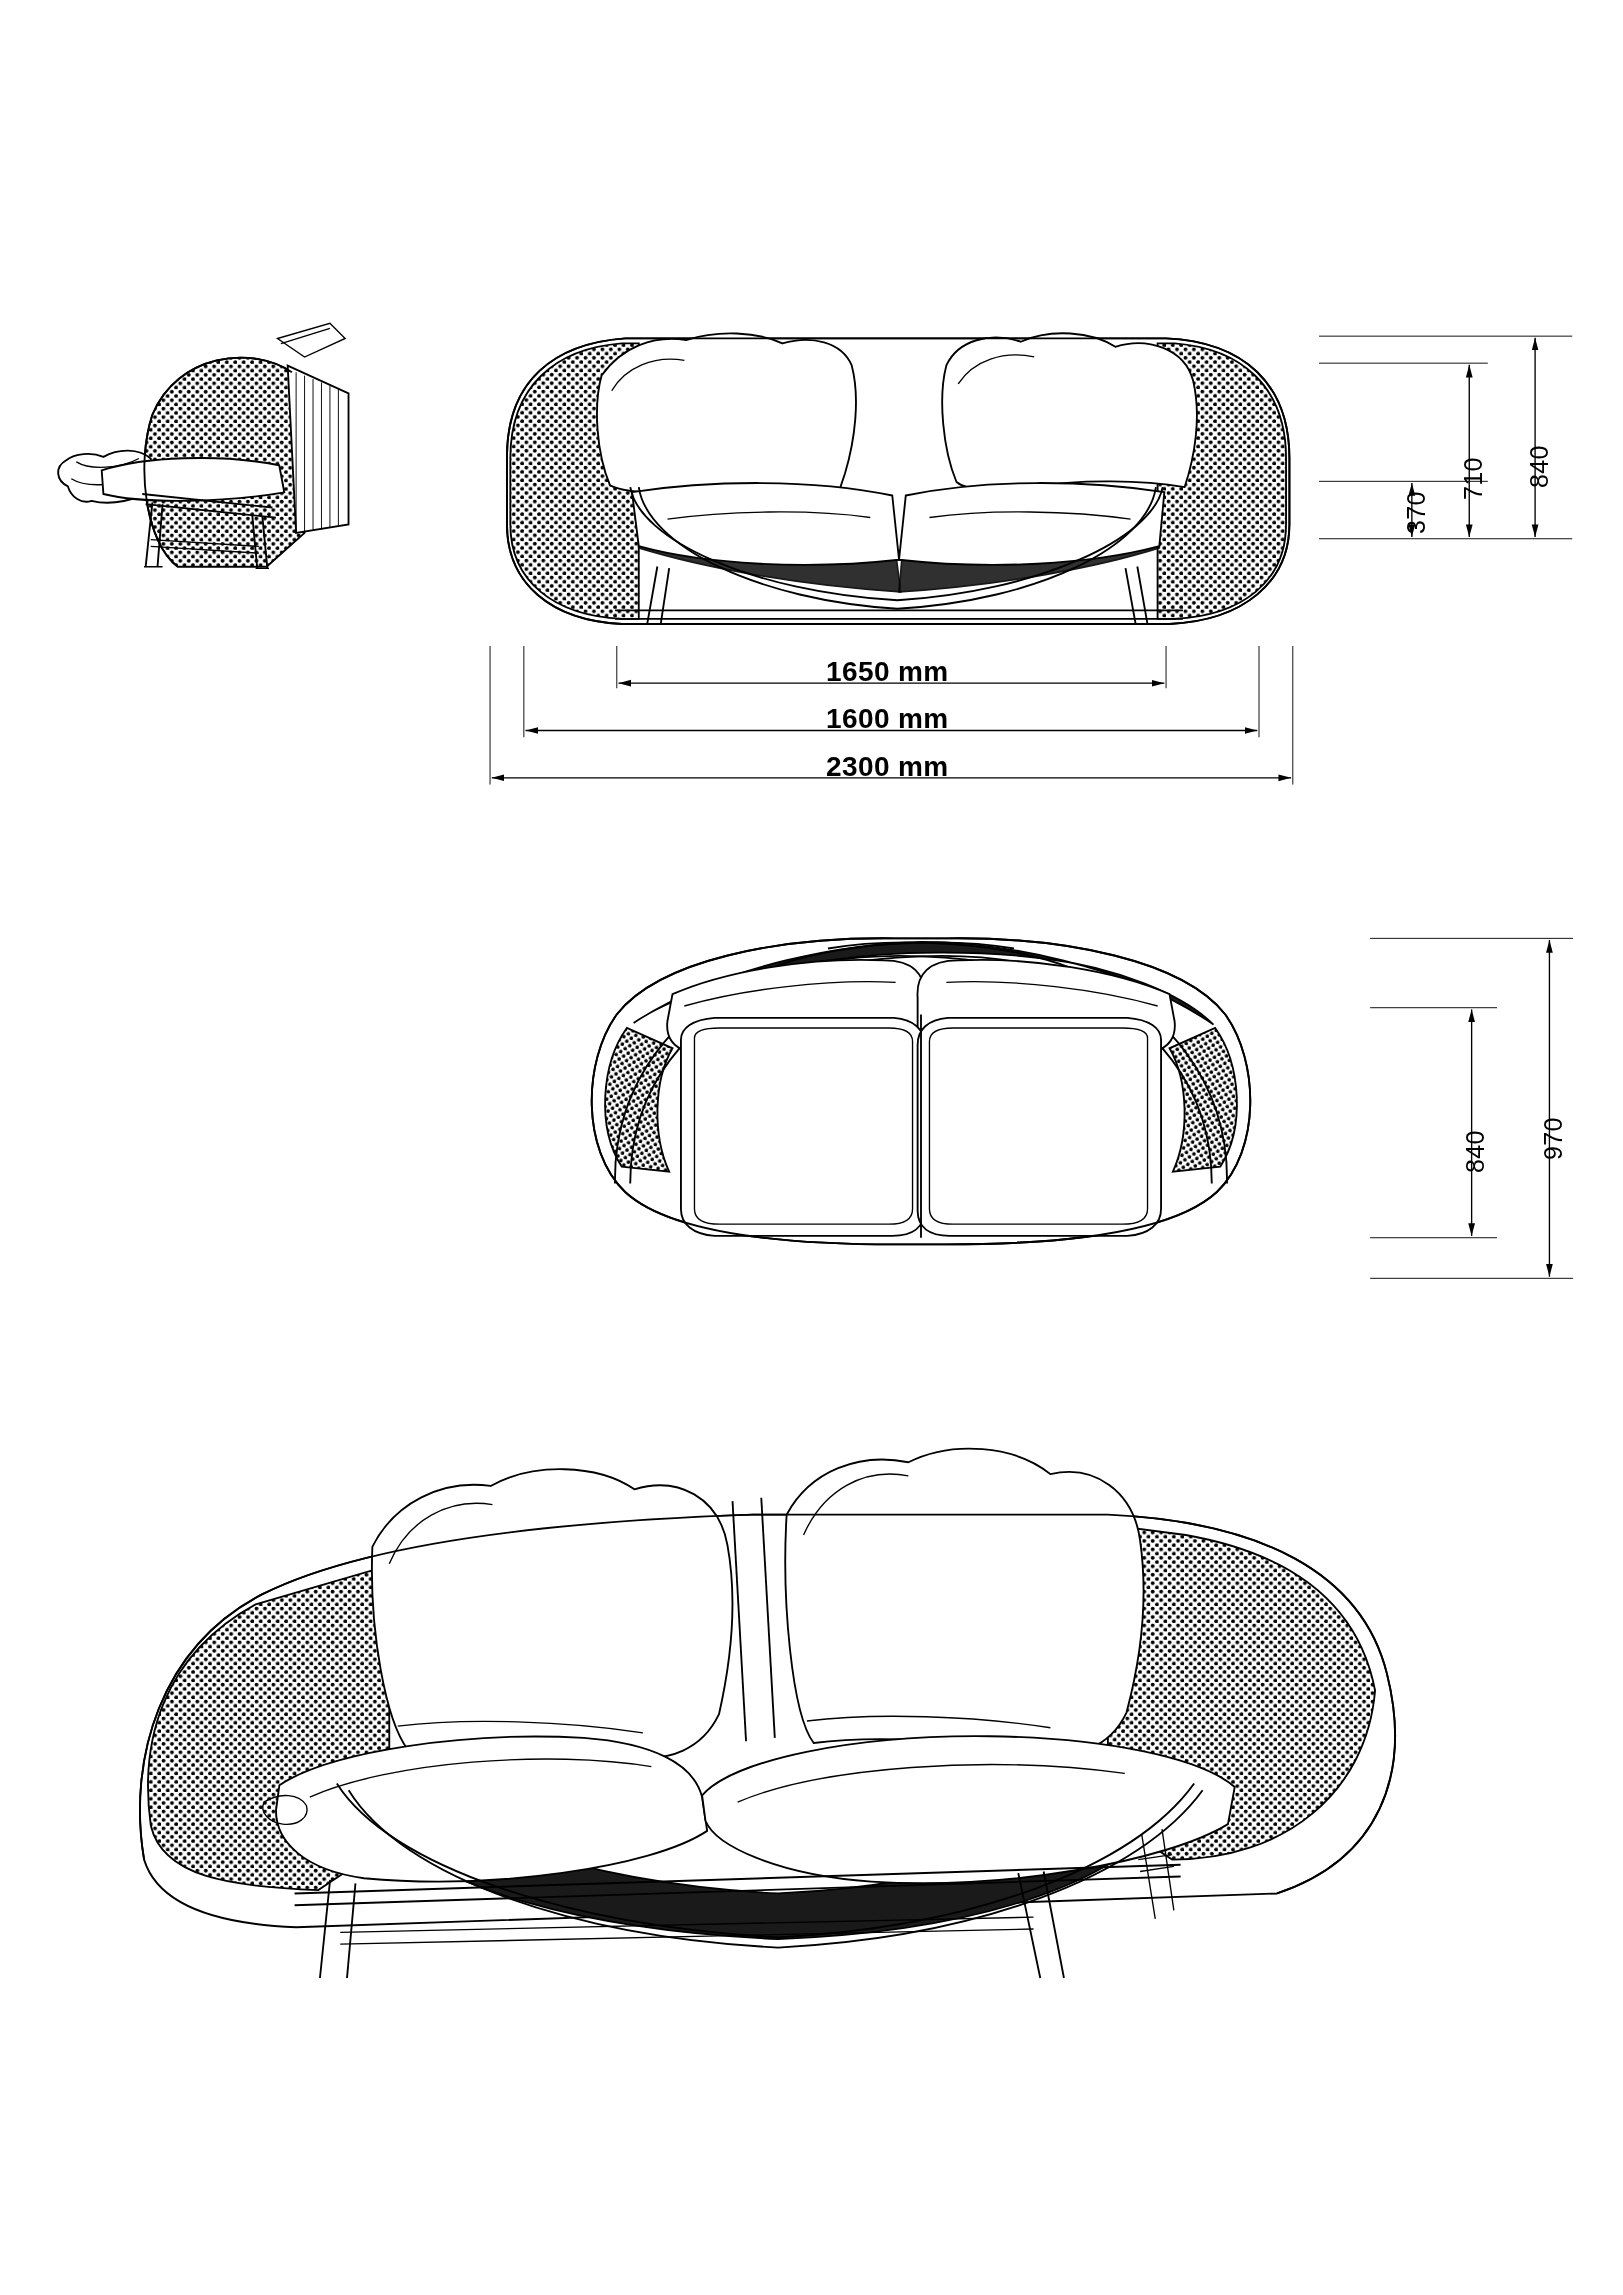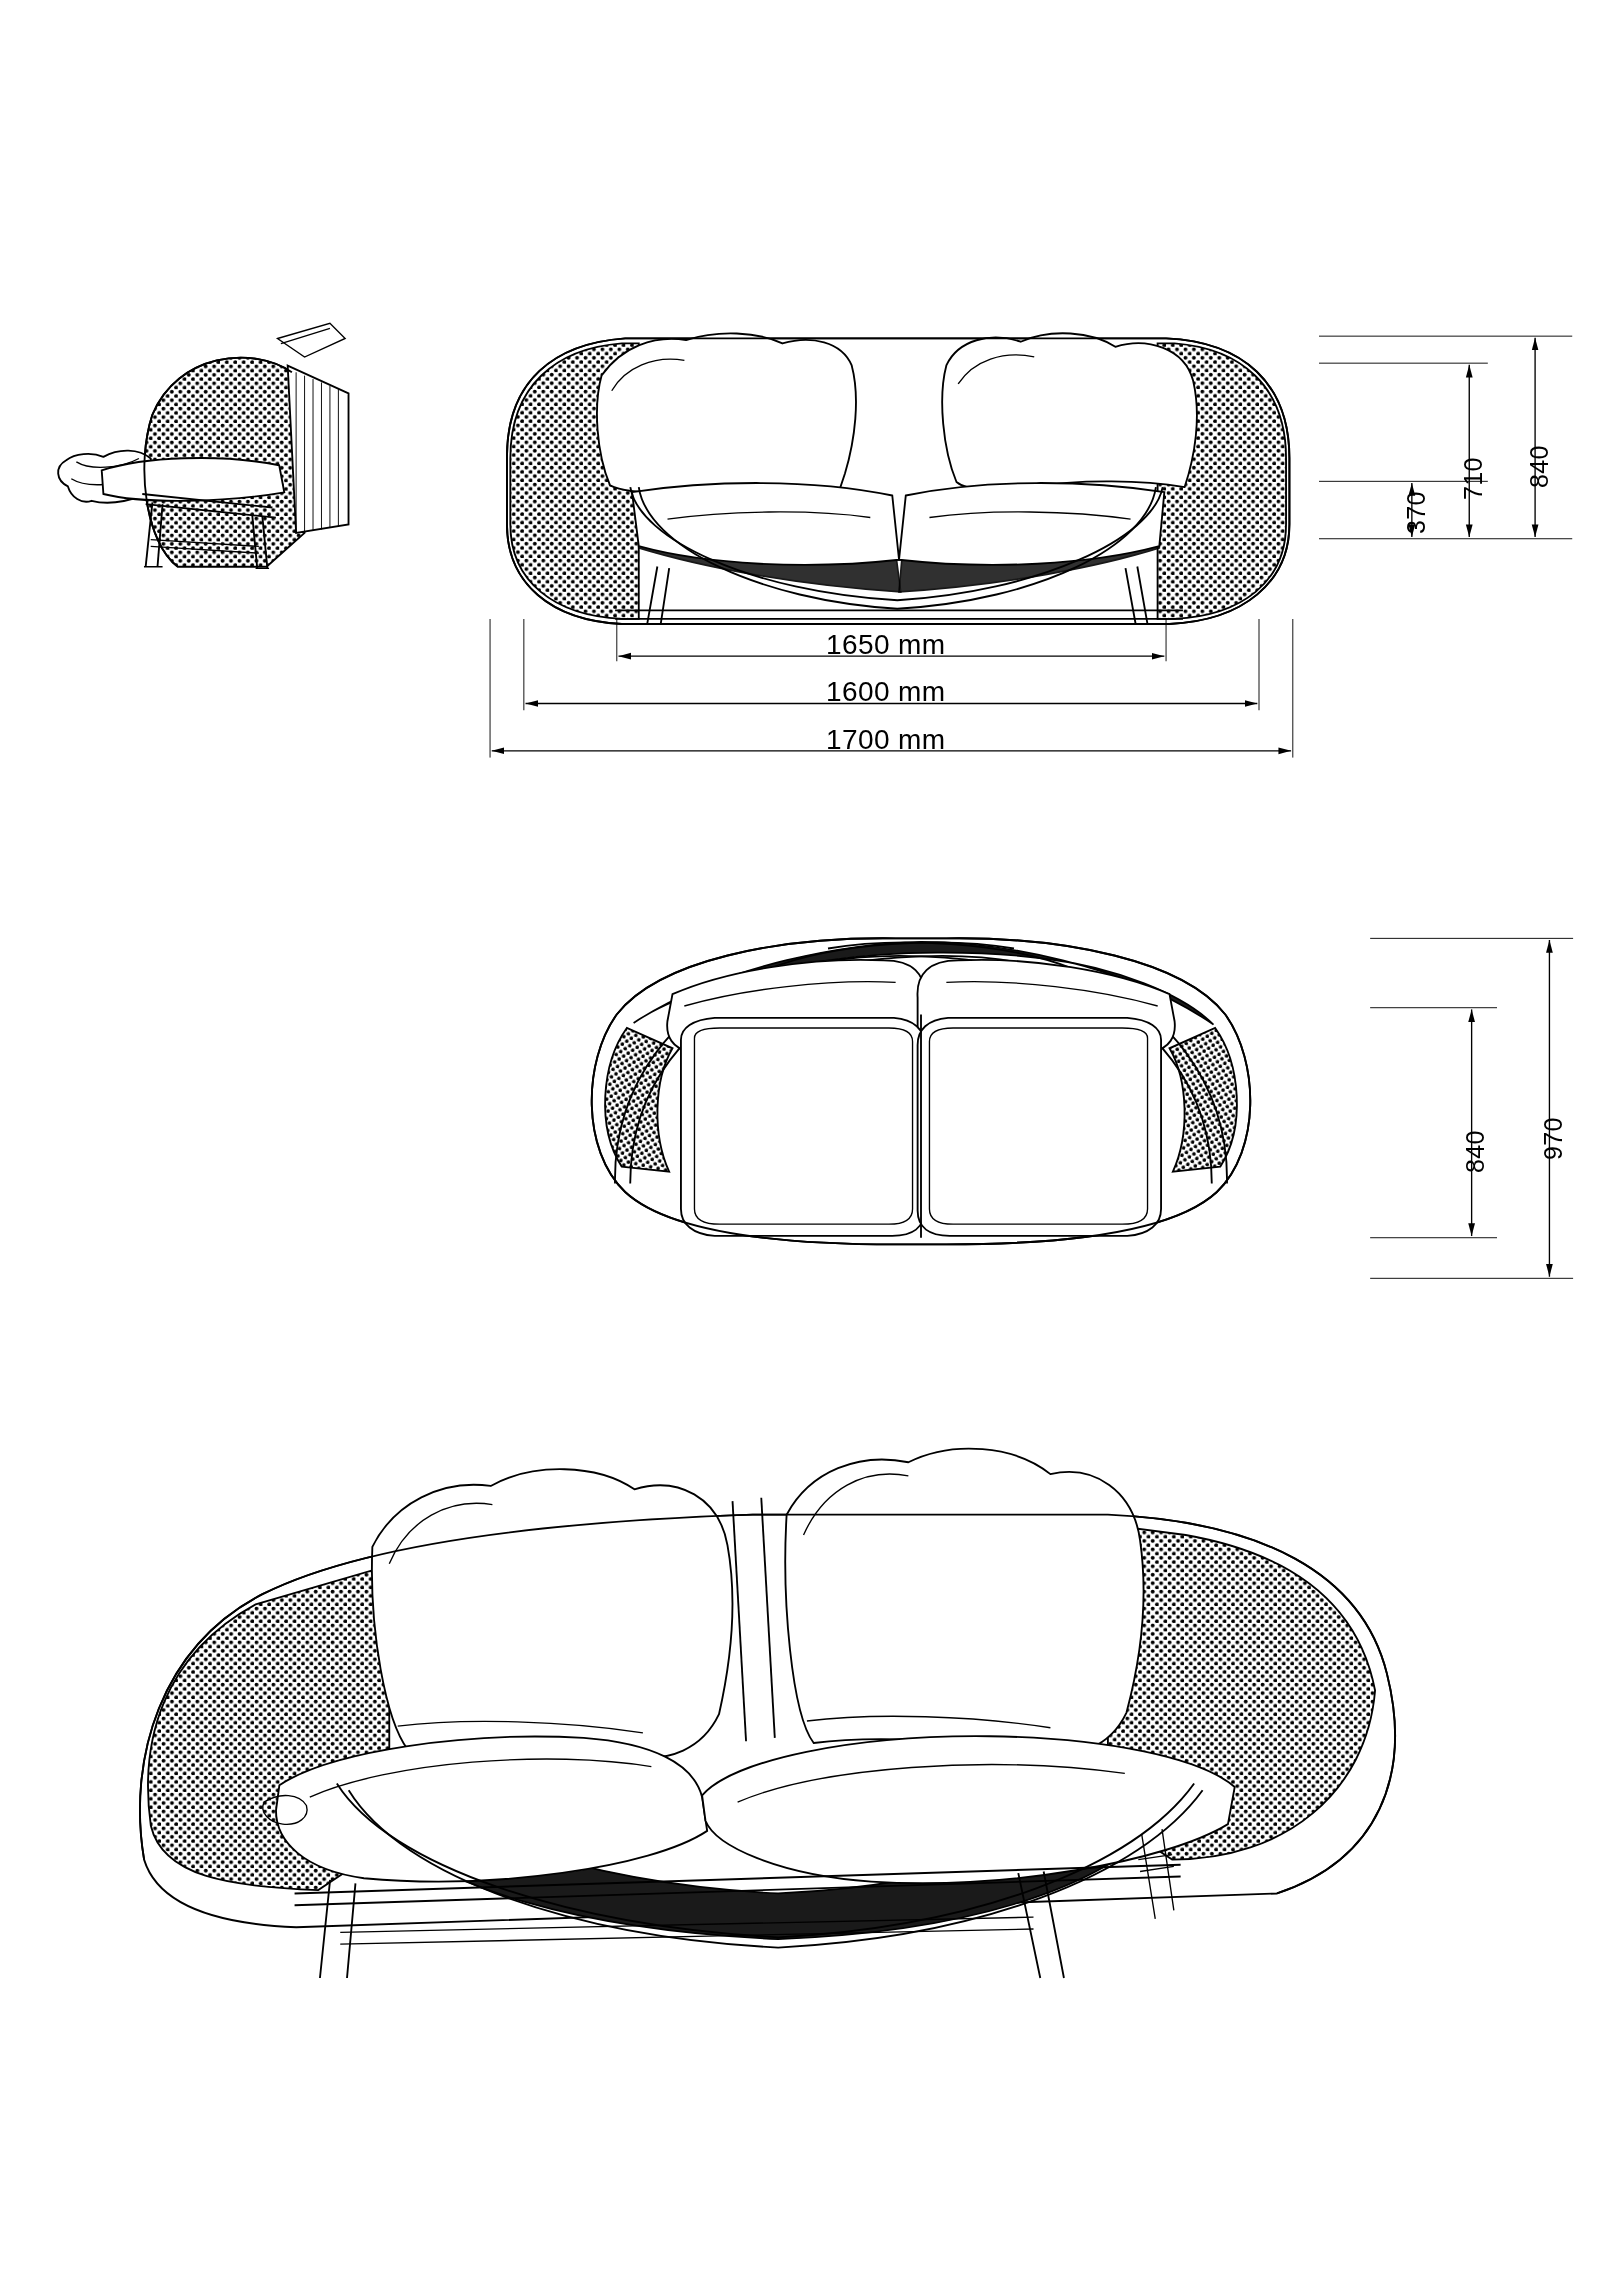--- a/index.html
+++ b/index.html
@@ -175,39 +175,39 @@
 
       <line class="dimline" x1="178" y1="72" x2="178" y2="276" marker-start="url(#arrR)" marker-end="url(#arrL)"></line>
 
       <line class="dimline" x1="256" y1="40" x2="256" y2="276" marker-start="url(#arrR)" marker-end="url(#arrL)"></line>
     </svg>
     <div class="dimlabel vert" style="left:83px; top:230px;">370</div>
     <div class="dimlabel vert" style="left:140px; top:196px;">710</div>
     <div class="dimlabel vert" style="left:206px; top:184px;">840</div>
   </div>
 
-  <div class="view" style="left:473px; top:619px;">
+  <div class="view" style="left:473px; top:646px;font-weight:bold;">
     <svg width="896" height="169" viewBox="0 0 1060 200">
 
       <line class="extline" x1="170" y1="0" x2="170" y2="50"></line>
       <line class="extline" x1="820" y1="0" x2="820" y2="50"></line>
       <line class="extline" x1="60" y1="0" x2="60" y2="108"></line>
       <line class="extline" x1="930" y1="0" x2="930" y2="108"></line>
       <line class="extline" x1="20" y1="0" x2="20" y2="164"></line>
       <line class="extline" x1="970" y1="0" x2="970" y2="164"></line>
 
       <line class="dimline" x1="172" y1="44" x2="818" y2="44" marker-start="url(#arrR)" marker-end="url(#arrL)"></line>
 
       <line class="dimline" x1="62" y1="100" x2="928" y2="100" marker-start="url(#arrR)" marker-end="url(#arrL)"></line>
 
       <line class="dimline" x1="22" y1="156" x2="968" y2="156" marker-start="url(#arrR)" marker-end="url(#arrL)"></line>
     </svg>
     <div class="dimlabel big" style="left:353px; top:10px;">1650 mm</div>
     <div class="dimlabel big" style="left:353px; top:57px;">1600 mm</div>
-    <div class="dimlabel big" style="left:353px; top:105px;">1700 mm</div>
+    <div class="dimlabel big" style="left:353px; top:105px;">2300 mm</div>
   </div>
 
   <div class="view" style="left:473px; top:913px;">
     <svg width="896" height="372" viewBox="0 0 1060 440">
 
       <path class="fillwhite" d="M560,30 C700,28 840,56 890,120 C930,176 932,280 880,330 C828,378 700,392 560,392 L500,392 C360,392 232,378 180,330 C128,280 130,176 170,120 C220,56 360,28 500,30 Z"></path>
 
       <path class="meshB" d="M176,300 C146,254 152,178 182,136 L236,160 C214,198 212,262 232,306 Z"></path>
       <path class="meshB" d="M884,300 C914,254 908,178 878,136 L824,160 C846,198 848,262 828,306 Z"></path>
 

